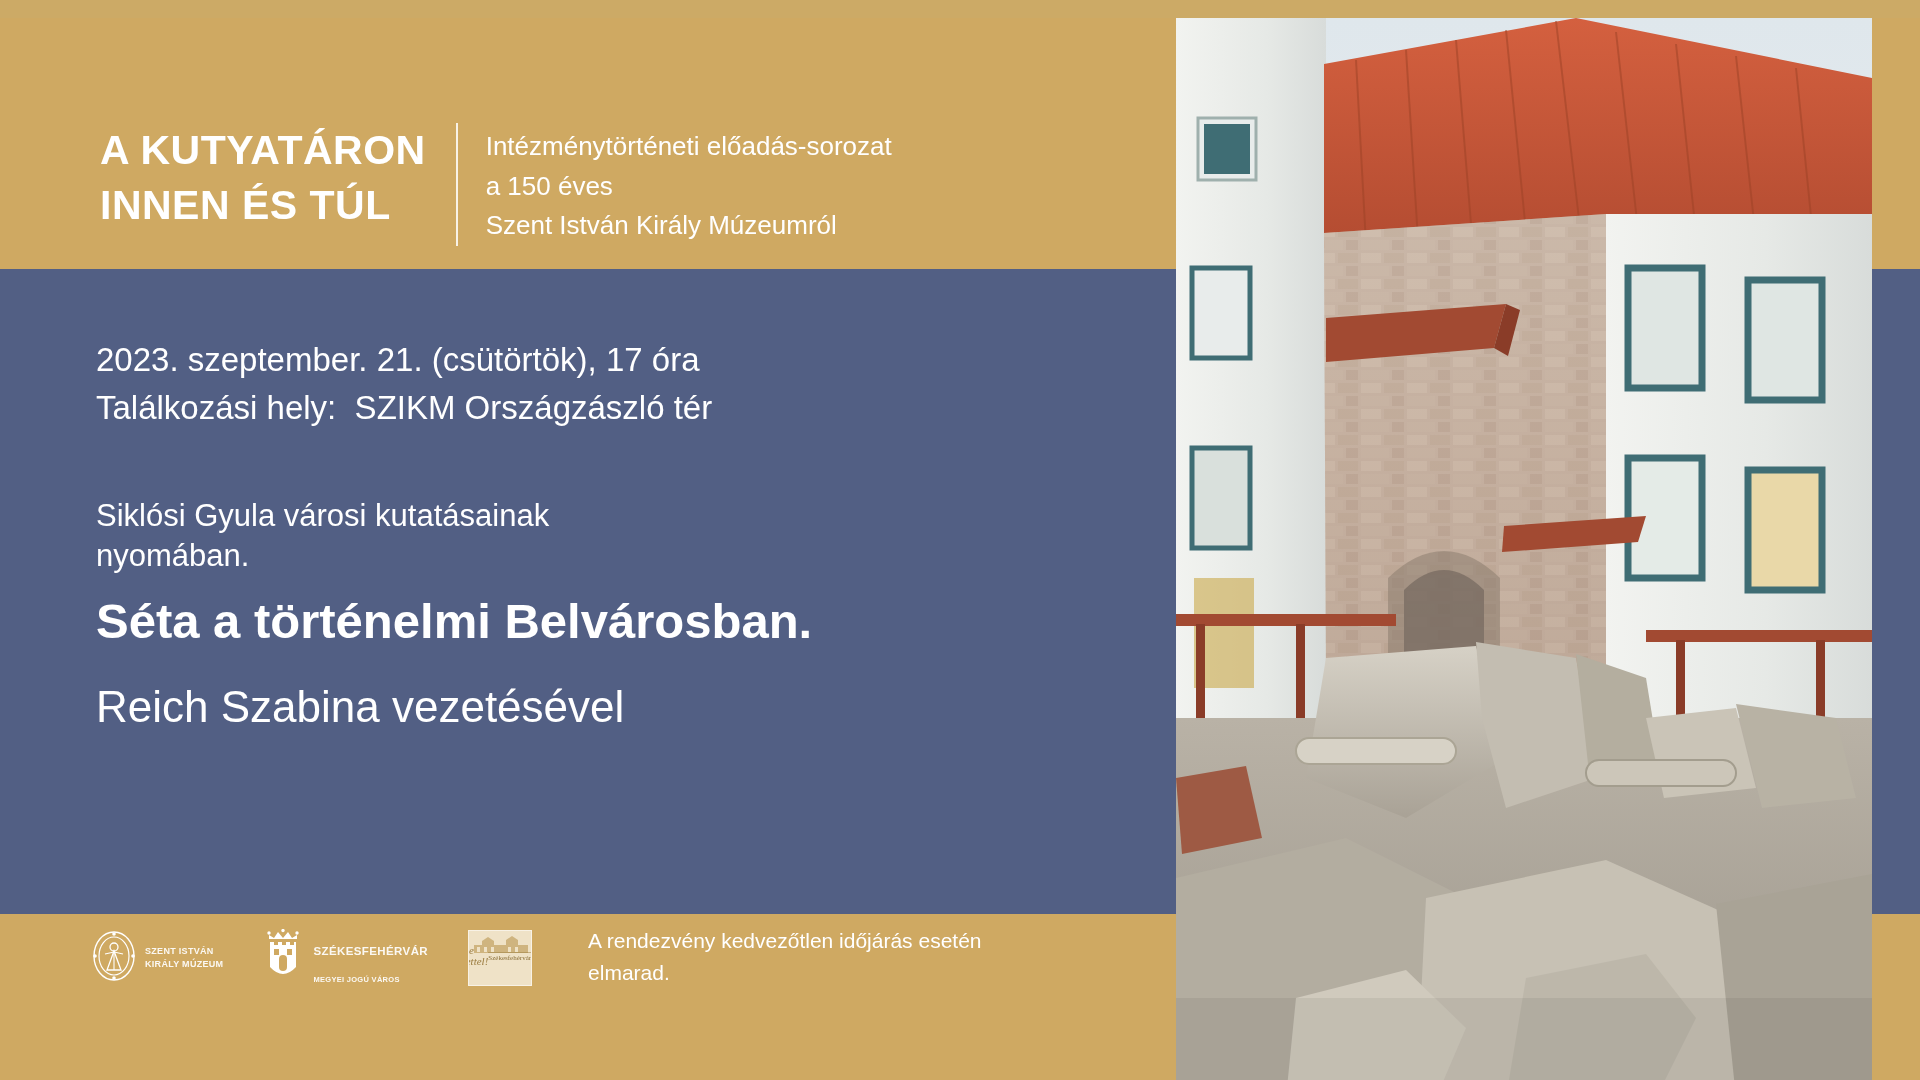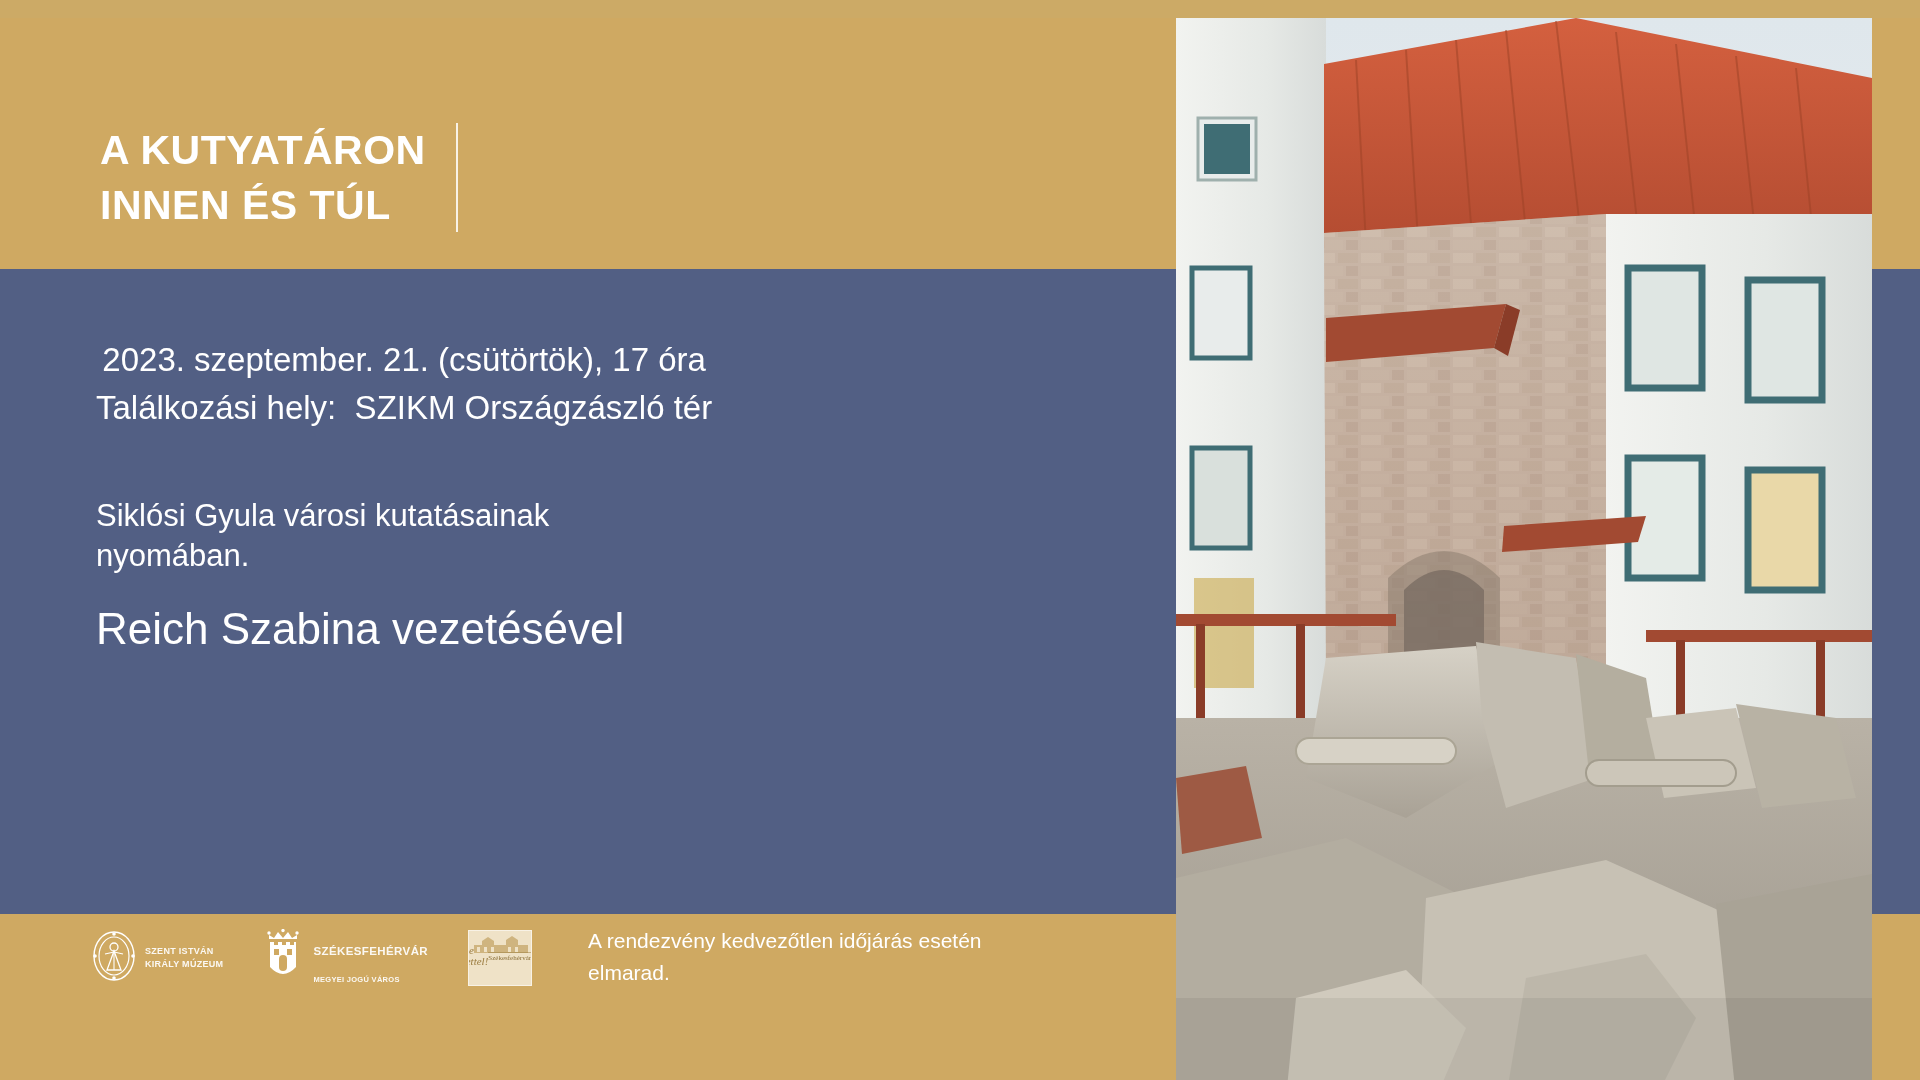--- a/index.html
+++ b/index.html
@@ -89,21 +89,20 @@
     padding-top:4px;
   }
 
   
   .meta {
     position:absolute;
     left:96px; top:318px;
     color:#ffffff;
     font-size:33px;
     line-height:1.46;
-    text-align:center;
   }
   .meta div { white-space:pre; }
 
   .headline {
     position:absolute;
     left:96px; top:478px;
     color:#ffffff;
     width:1030px;
   }
   .hl-1 {
@@ -306,30 +305,34 @@
       <polygon points="0,760 70,748 86,820 6,836" fill="#9e5a44"></polygon>
 
       <rect x="0" y="980" width="696" height="100" fill="#000000" opacity="0.06"></rect>
     </svg>
   </div>
 
   <div class="header">
     <div class="brand-title">A KUTYATÁRON
 INNEN ÉS TÚL</div>
     <div class="brand-divider"></div>
+    <div class="brand-sub">Intézménytörténeti előadás-sorozat
+a 150 éves
+Szent István Király Múzeumról</div>
   </div>
 
   <div class="meta">
     <div>2023. szeptember. 21. (csütörtök), 17 óra</div>
     <div>Találkozási hely:  SZIKM Országzászló tér</div>
   </div>
 
   <div class="headline">
     <div class="hl-1">Siklósi Gyula városi kutatásainak
 nyomában.</div>
+    <div class="hl-2">Séta a történelmi Belvárosban.</div>
     <div class="hl-3">Reich Szabina vezetésével</div>
   </div>
 
   <div class="footer">
     <div class="logos">
 
       <div class="logo-museum">
         <span>
           <svg width="44" height="52" viewBox="0 0 44 52" aria-hidden="true">
             <ellipse cx="22" cy="26" rx="20" ry="24" fill="none" stroke="#ffffff" stroke-width="1.4"></ellipse>

